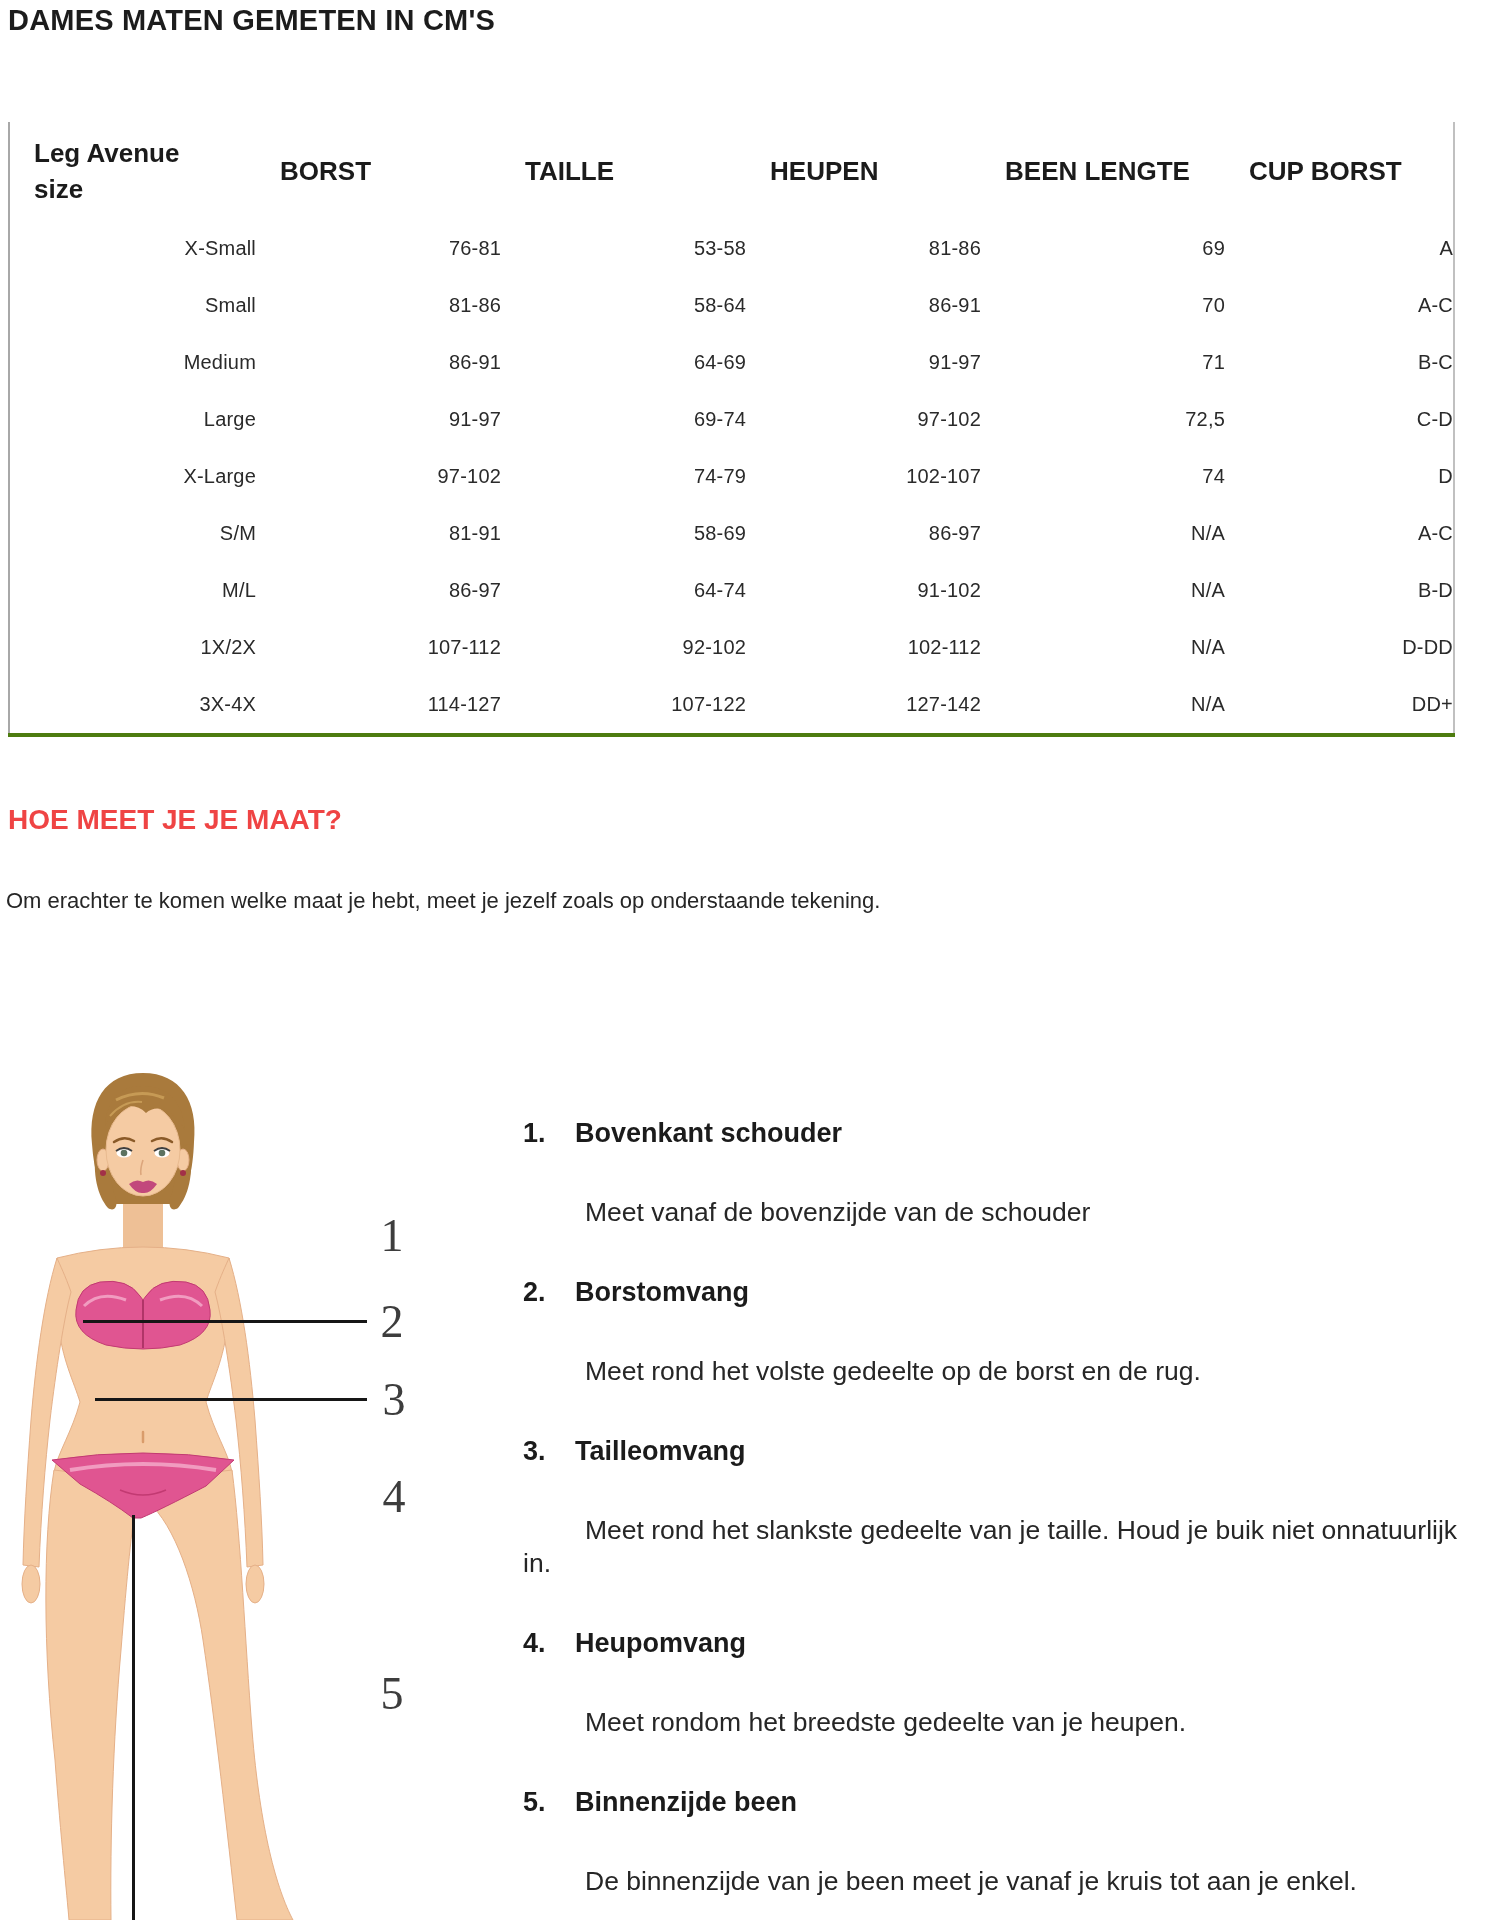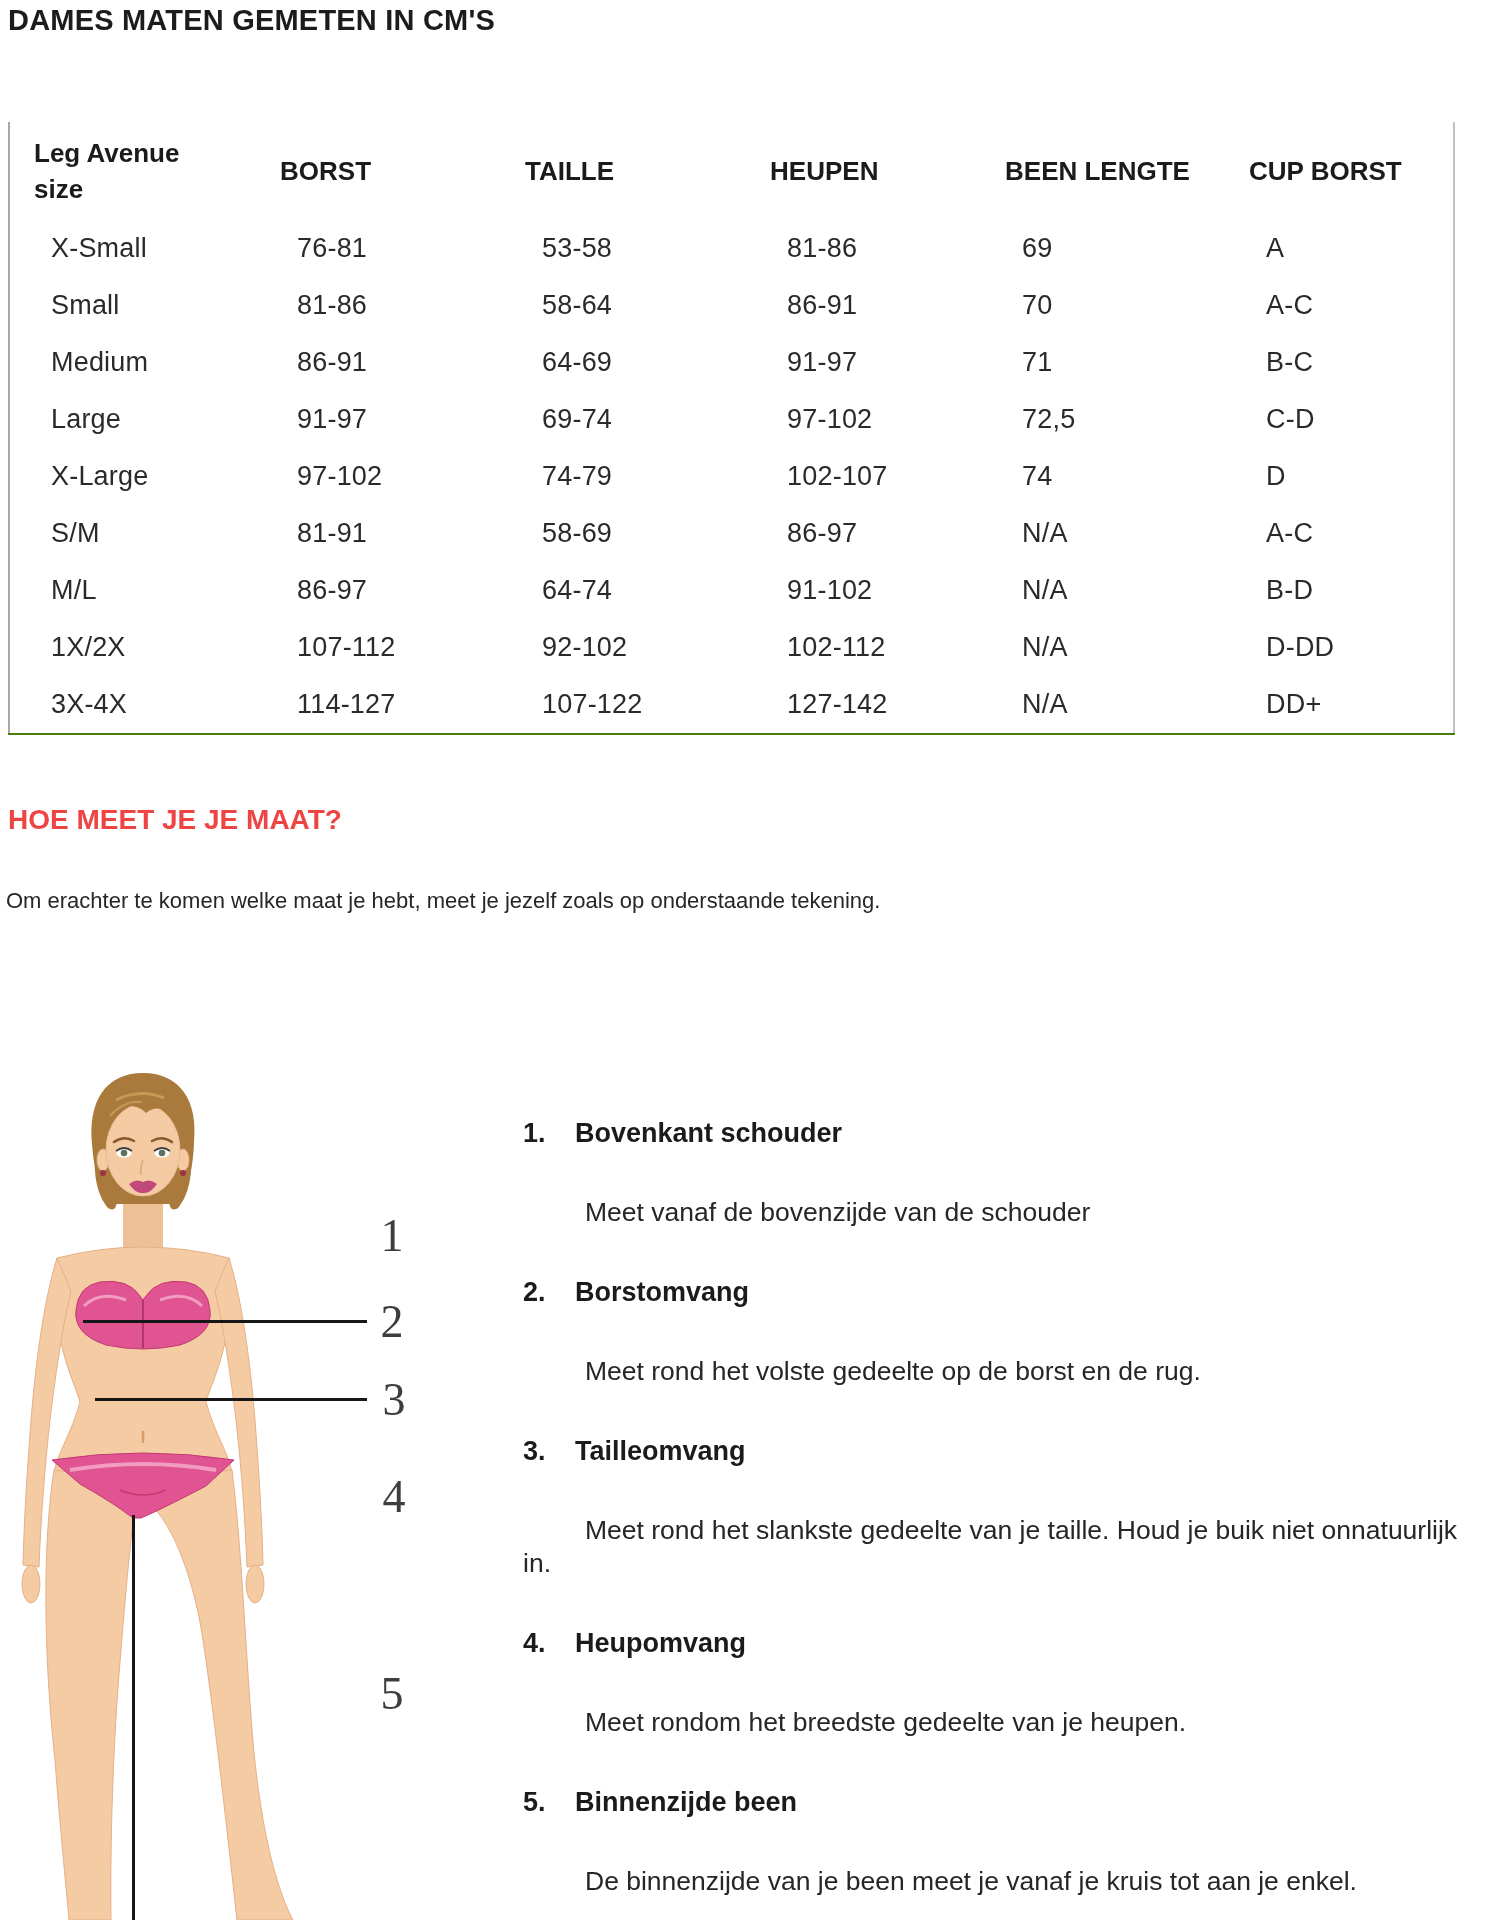--- a/index.html
+++ b/index.html
@@ -7,25 +7,25 @@
         font-family:"Liberation Sans",sans-serif;color:#1f1f1f;}
   .abs{position:absolute;}
 
   
   #doc-title{left:8px;top:4px;font-size:29px;font-weight:bold;color:#1c1c1c;letter-spacing:0.2px;}
   #howto-heading{left:8px;top:804px;font-size:28px;font-weight:bold;color:#ef4444;}
   #howto-intro{left:6px;top:888px;font-size:22px;color:#262626;}
 
   
   #size-table{left:8px;top:122px;width:1447px;border-collapse:collapse;table-layout:fixed;
-              border-left:2px solid #a8a8a8;border-right:2px solid #c0c0c0;border-bottom:2px solid #4d7c0f;}
+              border-left:2px solid #a8a8a8;border-right:2px solid #c0c0c0;border-bottom:4px solid #4d7c0f;}
   #size-table th{height:98px;text-align:left;vertical-align:middle;padding:0 0 0 24px;
                  font-size:26px;font-weight:bold;color:#1b1b1b;line-height:36px;}
-  #size-table td{height:57px;vertical-align:middle;padding:0 0 0 41px;
-                 font-size:27px;color:#2a2a2a;letter-spacing:0.2px;}
+  #size-table td{height:57px;vertical-align:middle;padding:0 0 0 24px;
+                 font-size:20px;color:#2a2a2a;letter-spacing:0.2px;text-align:right;}
   .hdr-first{display:block;max-width:170px;}
 
   
   #figure-wrap{left:0;top:1060px;width:320px;height:860px;}
   .measure-line{background:#161616;}
   #bust-line{left:83px;top:1320px;width:284px;height:3px;}
   #waist-line{left:95px;top:1398px;width:272px;height:3px;}
   #inseam-line{left:132px;top:1515px;width:3px;height:405px;}
   .fig-label{width:40px;text-align:center;font-family:"Liberation Serif",serif;
              font-size:46px;line-height:50px;color:#3d3d3d;}

